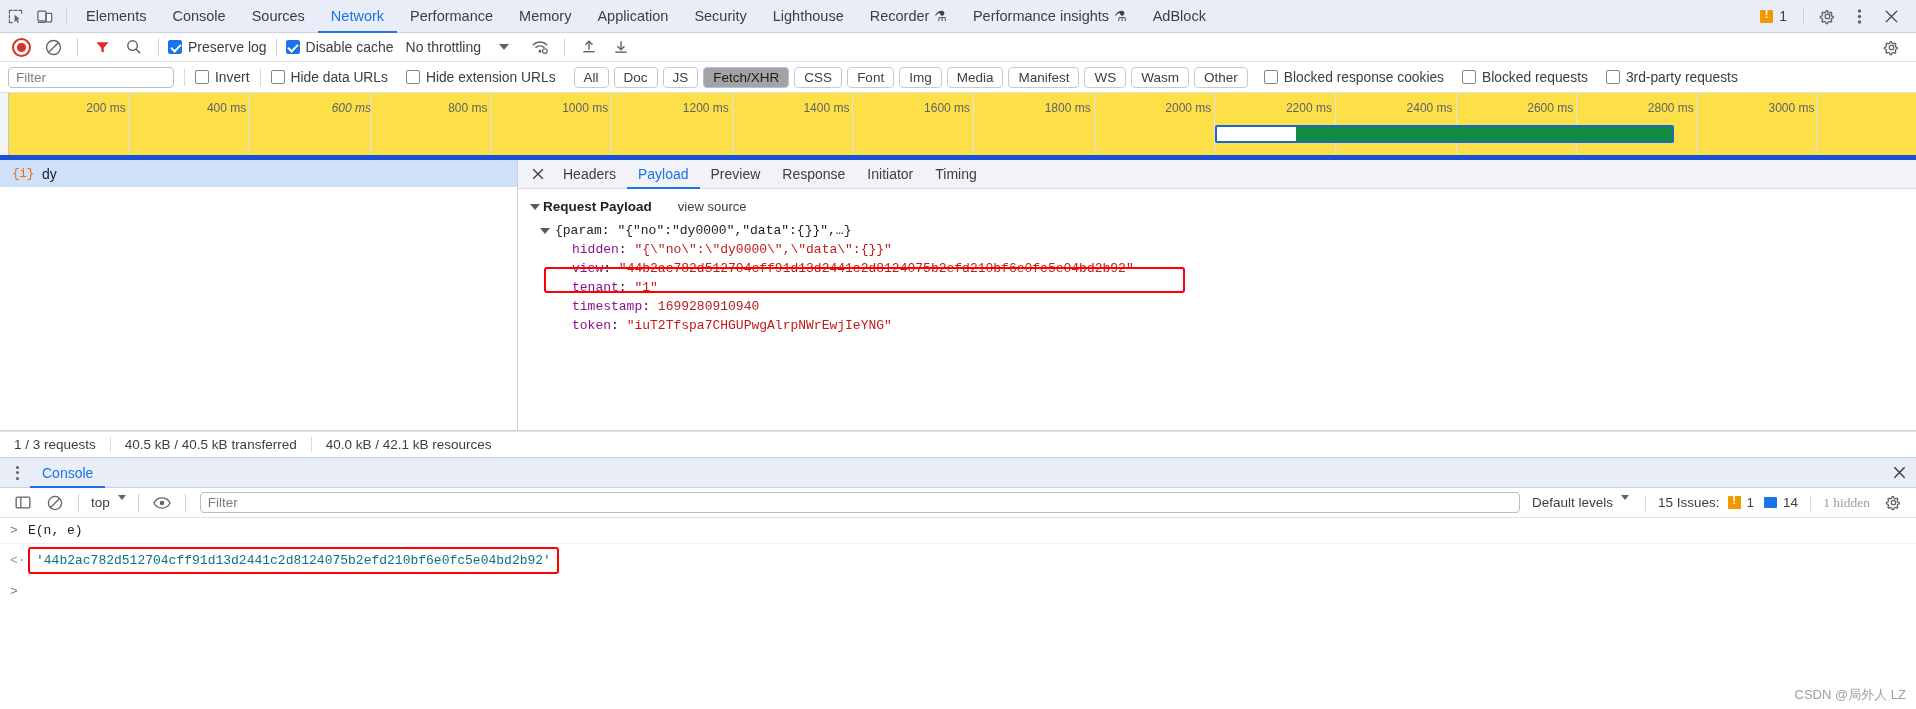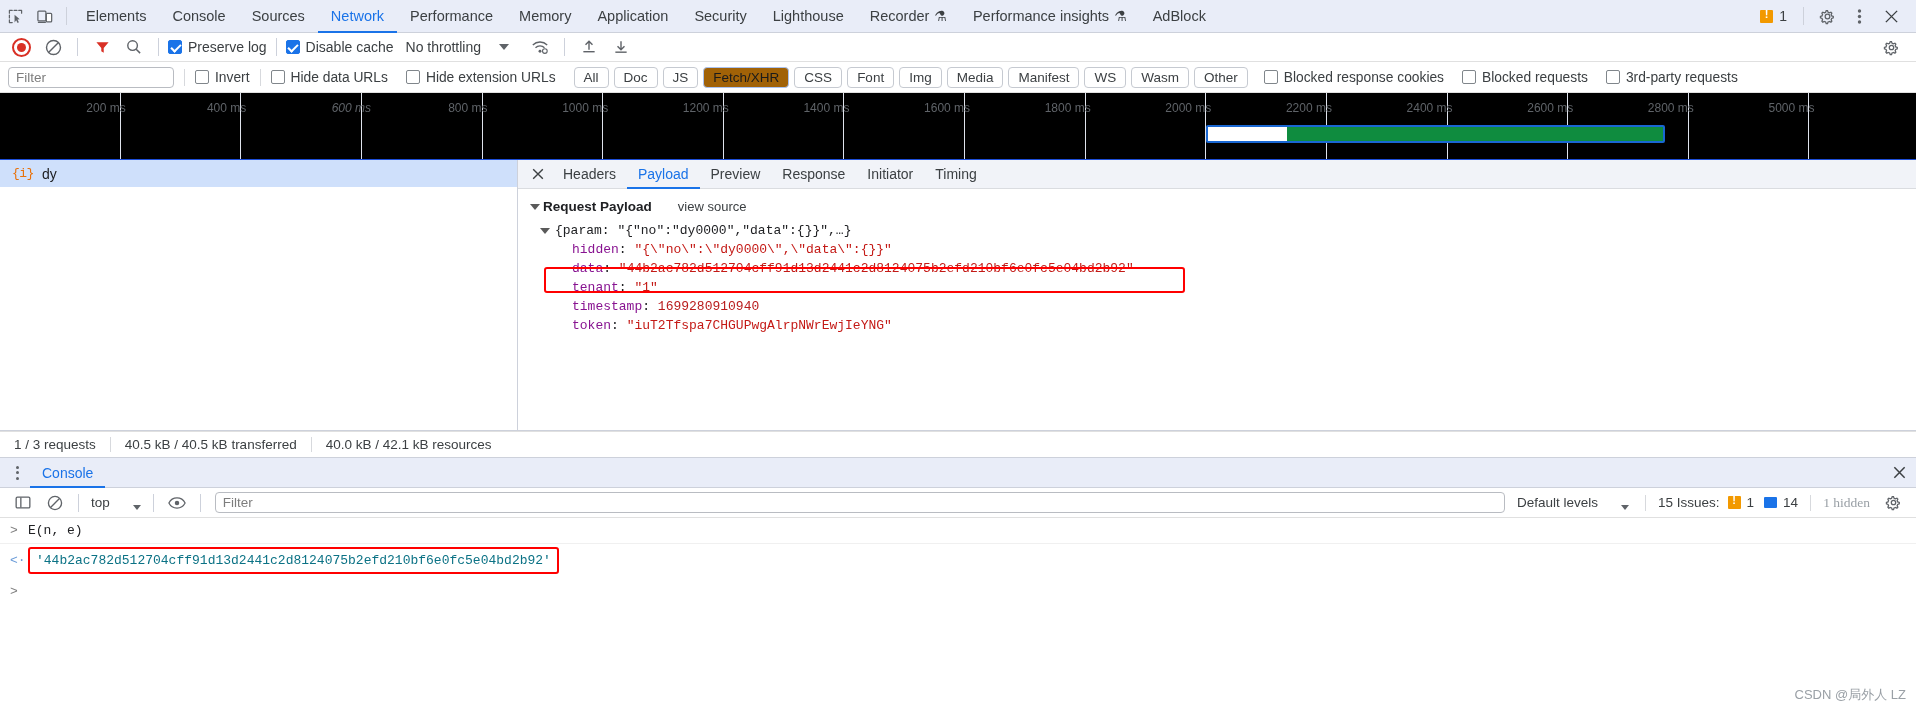--- a/index.html
+++ b/index.html
@@ -68,25 +68,25 @@
     font-size: 13.5px; padding: 0 7px; color: #5f6368; font-family: "Liberation Sans", sans-serif;
     background: #fff; outline: none;
   }
   .filter-input::placeholder { color: #7d7d7d; }
   .fr-sep { width:1px; height:17px; background:#d7d9dd; margin:0 10px; flex:none;}
   .chip {
     height: 21px; padding: 0 9px; border: 1px solid #c6cad1; border-radius: 4px;
     font-size: 13.5px; color: #3c4043; display: flex; align-items: center;
     margin-right: 5px; background: #fff; white-space: nowrap;
   }
-  .chip.active { background: #a16207; border-color: #aac2ef; color: #1b1b1b; }
+  .chip.active { background: #a3a3a3; border-color: #aac2ef; color: #1b1b1b; }
   .ckwrap.sm { font-size: 13.8px; margin-right: 18px; }
 
   
-  .overview { height: 67px; min-height:67px; background: #000000; border-bottom: 1px solid #1d4ed8; position: relative; display: flex; flex-direction: column; }
+  .overview { height: 67px; min-height:67px; background: #fde047; border-bottom: 5px solid #1d4ed8; position: relative; display: flex; }
   .ov-left { width: 9px; background: #f1f3f4; border-right: 1px solid #bfc2c7; flex:none;}
   .ov-grid { flex: 1; position: relative; }
   .ov-cell { position: absolute; top: 0; bottom: 0; border-right: 1px solid #dfe3ec; }
   .ov-tick { position: absolute; top: 8px; font-size: 12px; color: #5f6368; white-space: nowrap; }
   .ov-barwrap { position: absolute; left: 0; right: 0; top: 32px; height: 18px; }
   .ov-bar-outline { position: absolute; height: 18px; border: 2px solid #1967d2; border-radius: 2px; background: #fff; box-sizing: border-box; }
   .ov-bar-fill { position: absolute; top: 0; bottom: 0; background: #0f8c3f; }
 
   
   .middle { flex: 1; display: flex; min-height: 0; border-bottom: 1px solid #cdd1db; }
@@ -144,21 +144,21 @@
     border-bottom: 1px solid #cdd1db; padding-left: 4px;
   }
   .dots-v { width: 26px; height:26px; display:flex; flex-direction:column; align-items:center; justify-content:center; gap:2.5px;}
   .dots-v i { width:3px;height:3px;border-radius:50%;background:#5f6368;display:block;}
   .drawer-tab { padding: 0 12px; height: 30px; line-height: 30px; font-size: 14px; color: #1a73e8; box-shadow: inset 0 -2px 0 #1a73e8;}
   .drawer-close { margin-left: auto; width: 34px; height:30px; display:flex; align-items:center;justify-content:center; color:#3c4043; font-size:17px;}
   .console-toolbar {
     height: 30px; min-height:30px; display: flex; align-items: center; gap: 2px;
     background: #fff; border-bottom: 1px solid #e0e0e0; padding: 0 8px;
   }
-  .ctx-sel { display:flex; align-items:flex-end; gap:23px; font-size:13.5px; color:#3c4043; padding: 0 4px;}
+  .ctx-sel { display:flex; align-items:flex-start; gap:8px; font-size:13.5px; color:#3c4043; padding: 0 4px;}
   .caret-sm { width:0;height:0;border-left:4px solid transparent;border-right:4px solid transparent;border-top:5px solid #5f6368;}
   .console-filter {
     flex: 1; height: 21px; border: 1px solid #b9bcc2; border-radius: 4px; margin: 0 6px;
     font-size: 13.5px; padding: 0 7px; color: #5f6368; background:#fff; outline:none;
     font-family: "Liberation Sans", sans-serif;
   }
   .console-filter::placeholder { color: #7d7d7d; }
   .c-right { display: flex; align-items: center; gap: 0; font-size: 13.5px; color:#3c4043; white-space:nowrap;}
   .c-sep { width:1px; height:16px; background:#d7d9dd; margin:0 12px; flex:none;}
   .hidden-txt { color: #9aa0a6; font-family: Liberation Serif, serif; }
@@ -424,21 +424,21 @@
         <div class="ov-tick" style="right: 704.671px;">2000 ms</div>
         <div class="ov-cell" style="left: 0px; width: 1326.96px;"></div>
         <div class="ov-tick" style="right: 584.038px;">2200 ms</div>
         <div class="ov-cell" style="left: 0px; width: 1447.59px;"></div>
         <div class="ov-tick" style="right: 463.405px;">2400 ms</div>
         <div class="ov-cell" style="left: 0px; width: 1568.23px;"></div>
         <div class="ov-tick" style="right: 342.772px;">2600 ms</div>
         <div class="ov-cell" style="left: 0px; width: 1688.86px;"></div>
         <div class="ov-tick" style="right: 222.139px;">2800 ms</div>
         <div class="ov-cell" style="left: 0px; width: 1809.49px;"></div>
-        <div class="ov-tick" style="right: 101.506px;">5000 ms</div>
+        <div class="ov-tick" style="right: 101.506px;">3000 ms</div>
         <div class="ov-barwrap">
           <div class="ov-bar-outline" style="left: 1206.33px; width: 458.405px;">
             <div class="ov-bar-fill" style="left: 78.4114px; right: 0px; background: rgb(15, 140, 63);"></div>
           </div>
         </div>
       </div>
   </div>
 
   <div class="middle">
 
@@ -477,21 +477,21 @@
         </div>
 
         <div class="mono">
           <div class="pl-line l1">
             <span class="tri" style="margin-top:7px;margin-right:5px;"></span><span class="v-black">{param: "{"no":"dy0000","data":{}}",…}</span>
           </div>
           <div class="pl-line l2">
             <span class="k-purple">hidden</span><span class="v-black">:&nbsp;</span><span class="v-red">"{\"no\":\"dy0000\",\"data\":{}}"</span>
           </div>
           <div class="pl-line l2">
-            <span class="k-purple">data</span><span class="v-black">:&nbsp;</span><span class="v-red">"44b2ac782d512704cff91d13d2441c2d8124075b2efd210bf6e0fc5e04bd2b92"</span>
+            <span class="k-purple">view</span><span class="v-black">:&nbsp;</span><span class="v-red">"44b2ac782d512704cff91d13d2441c2d8124075b2efd210bf6e0fc5e04bd2b92"</span>
           </div>
           <div class="pl-line l2">
             <span class="k-purple">tenant</span><span class="v-black">:&nbsp;</span><span class="v-red">"1"</span>
           </div>
           <div class="pl-line l2">
             <span class="k-purple">timestamp</span><span class="v-black">:&nbsp;</span><span class="v-blue">1699280910940</span>
           </div>
           <div class="pl-line l2">
             <span class="k-purple">token</span><span class="v-black">:&nbsp;</span><span class="v-red">"iuT2Tfspa7CHGUPwgAlrpNWrEwjIeYNG"</span>
           </div>

